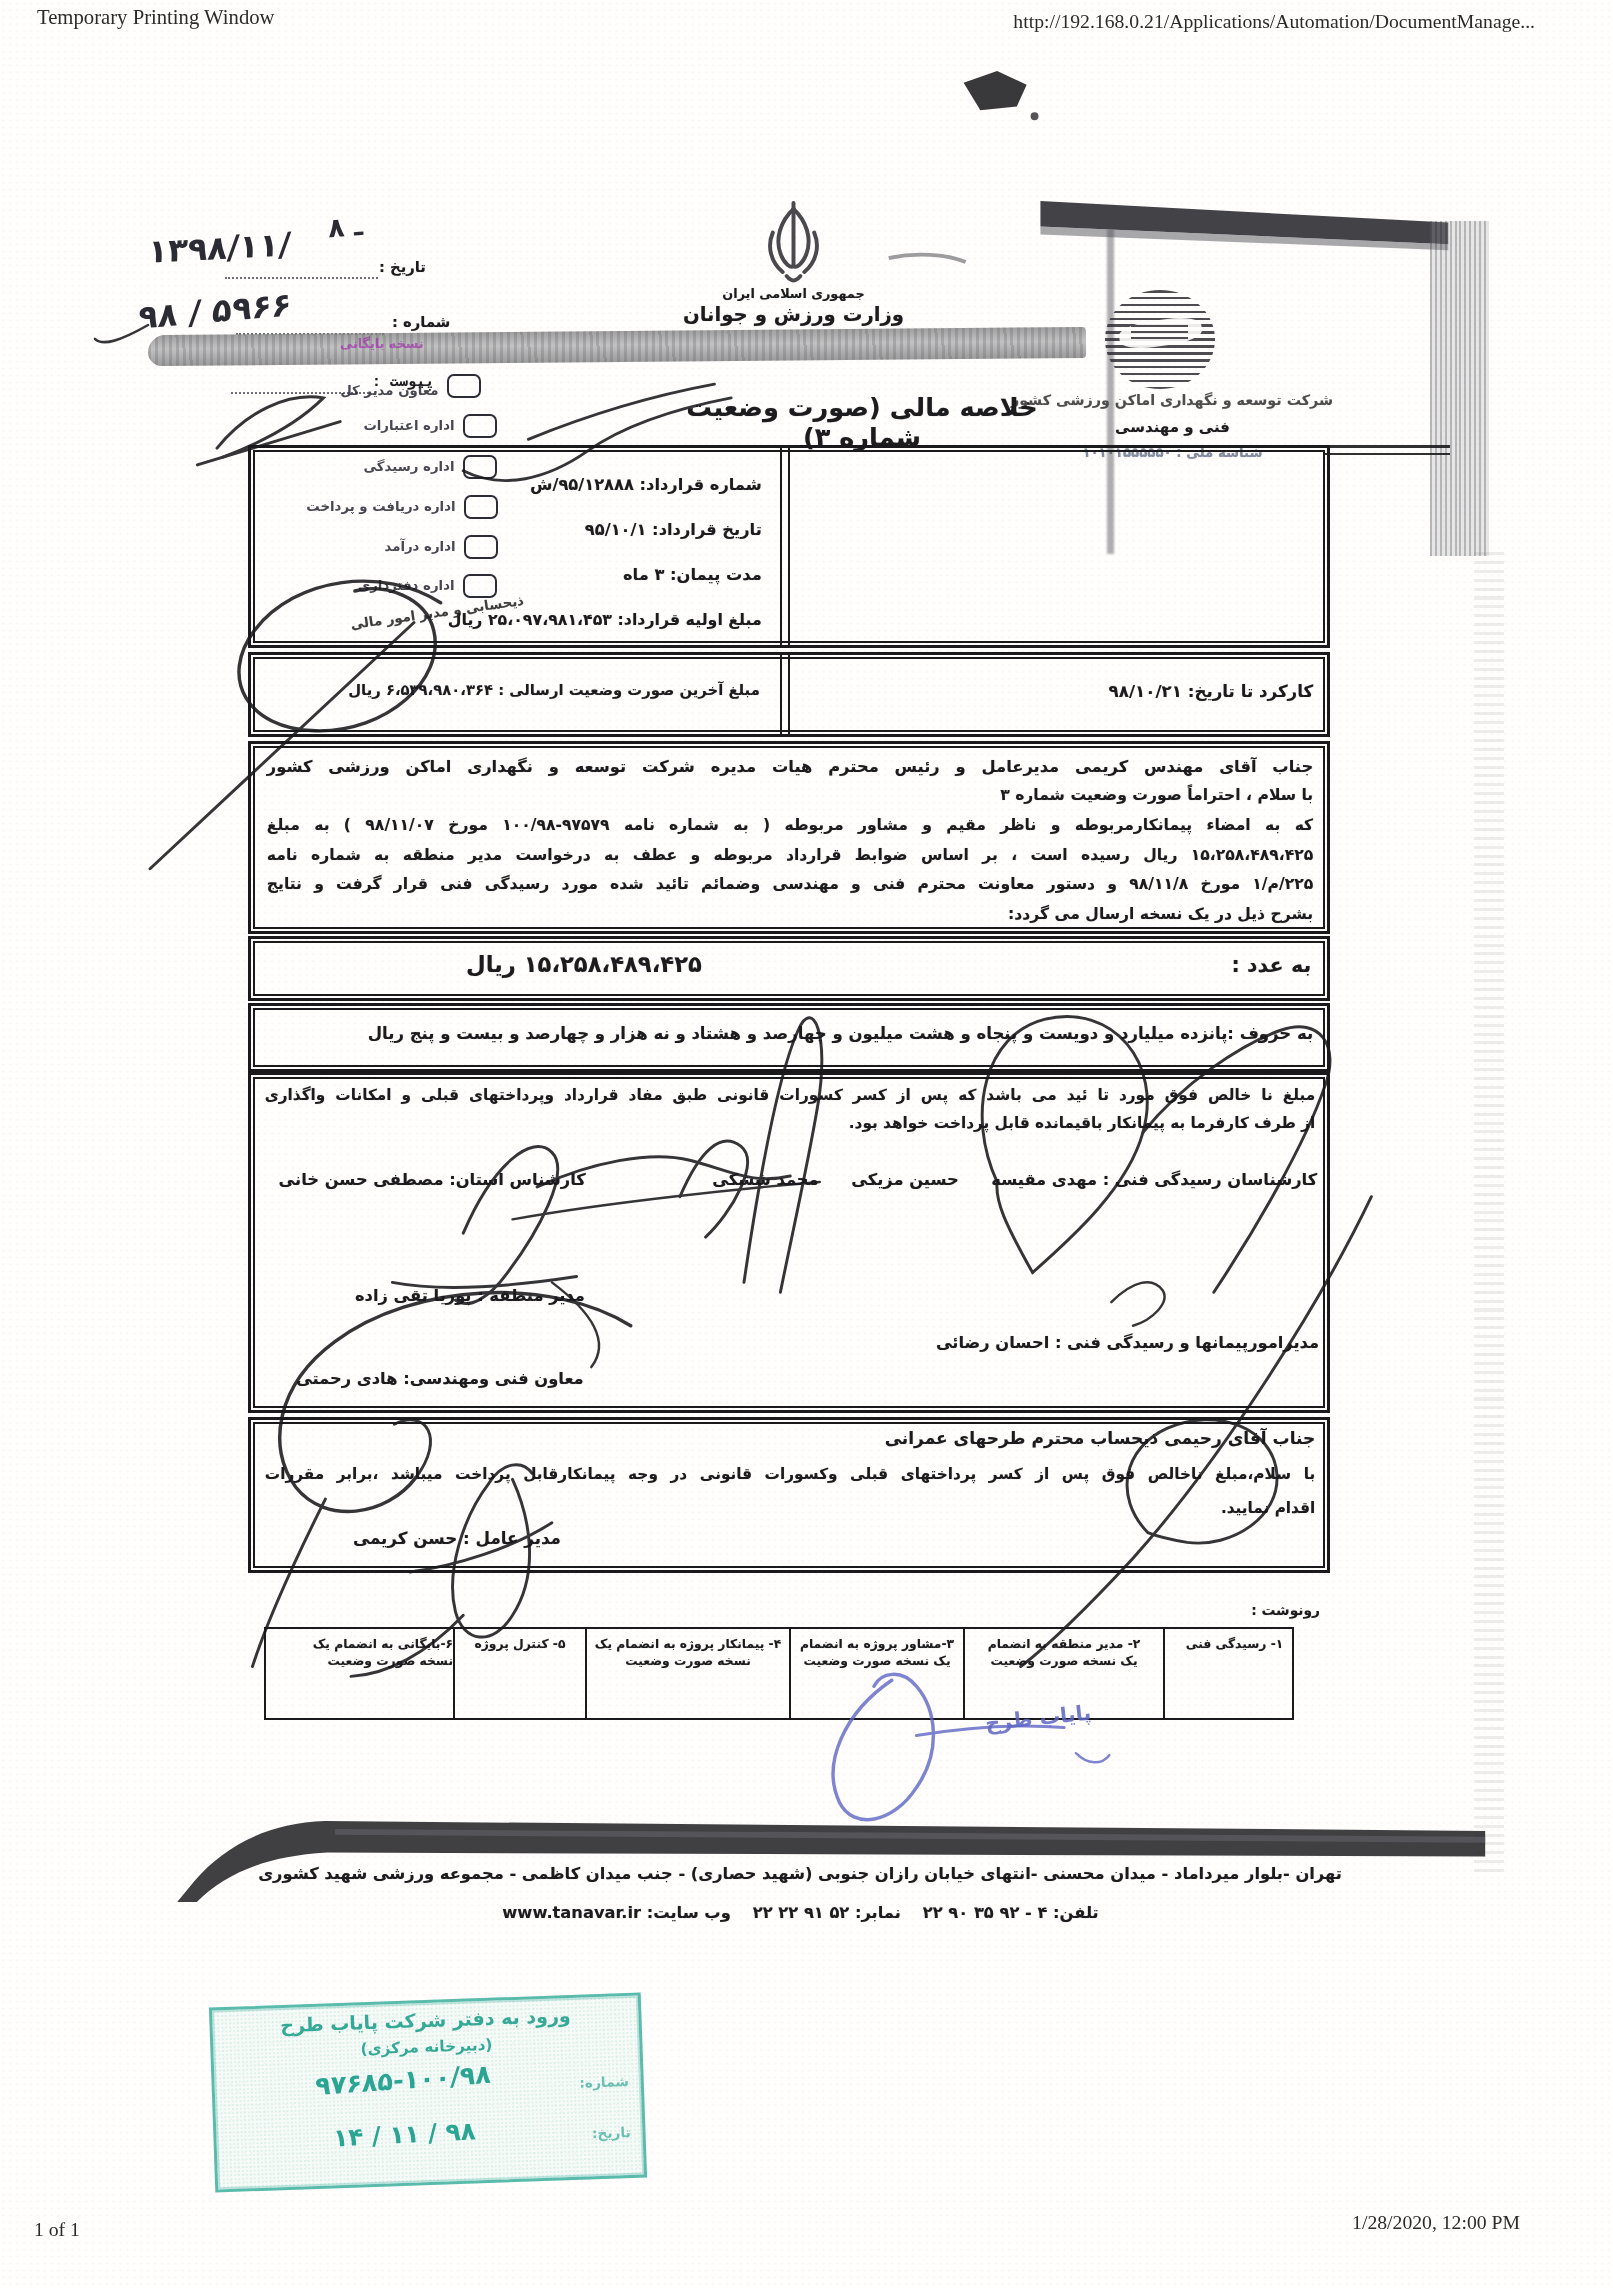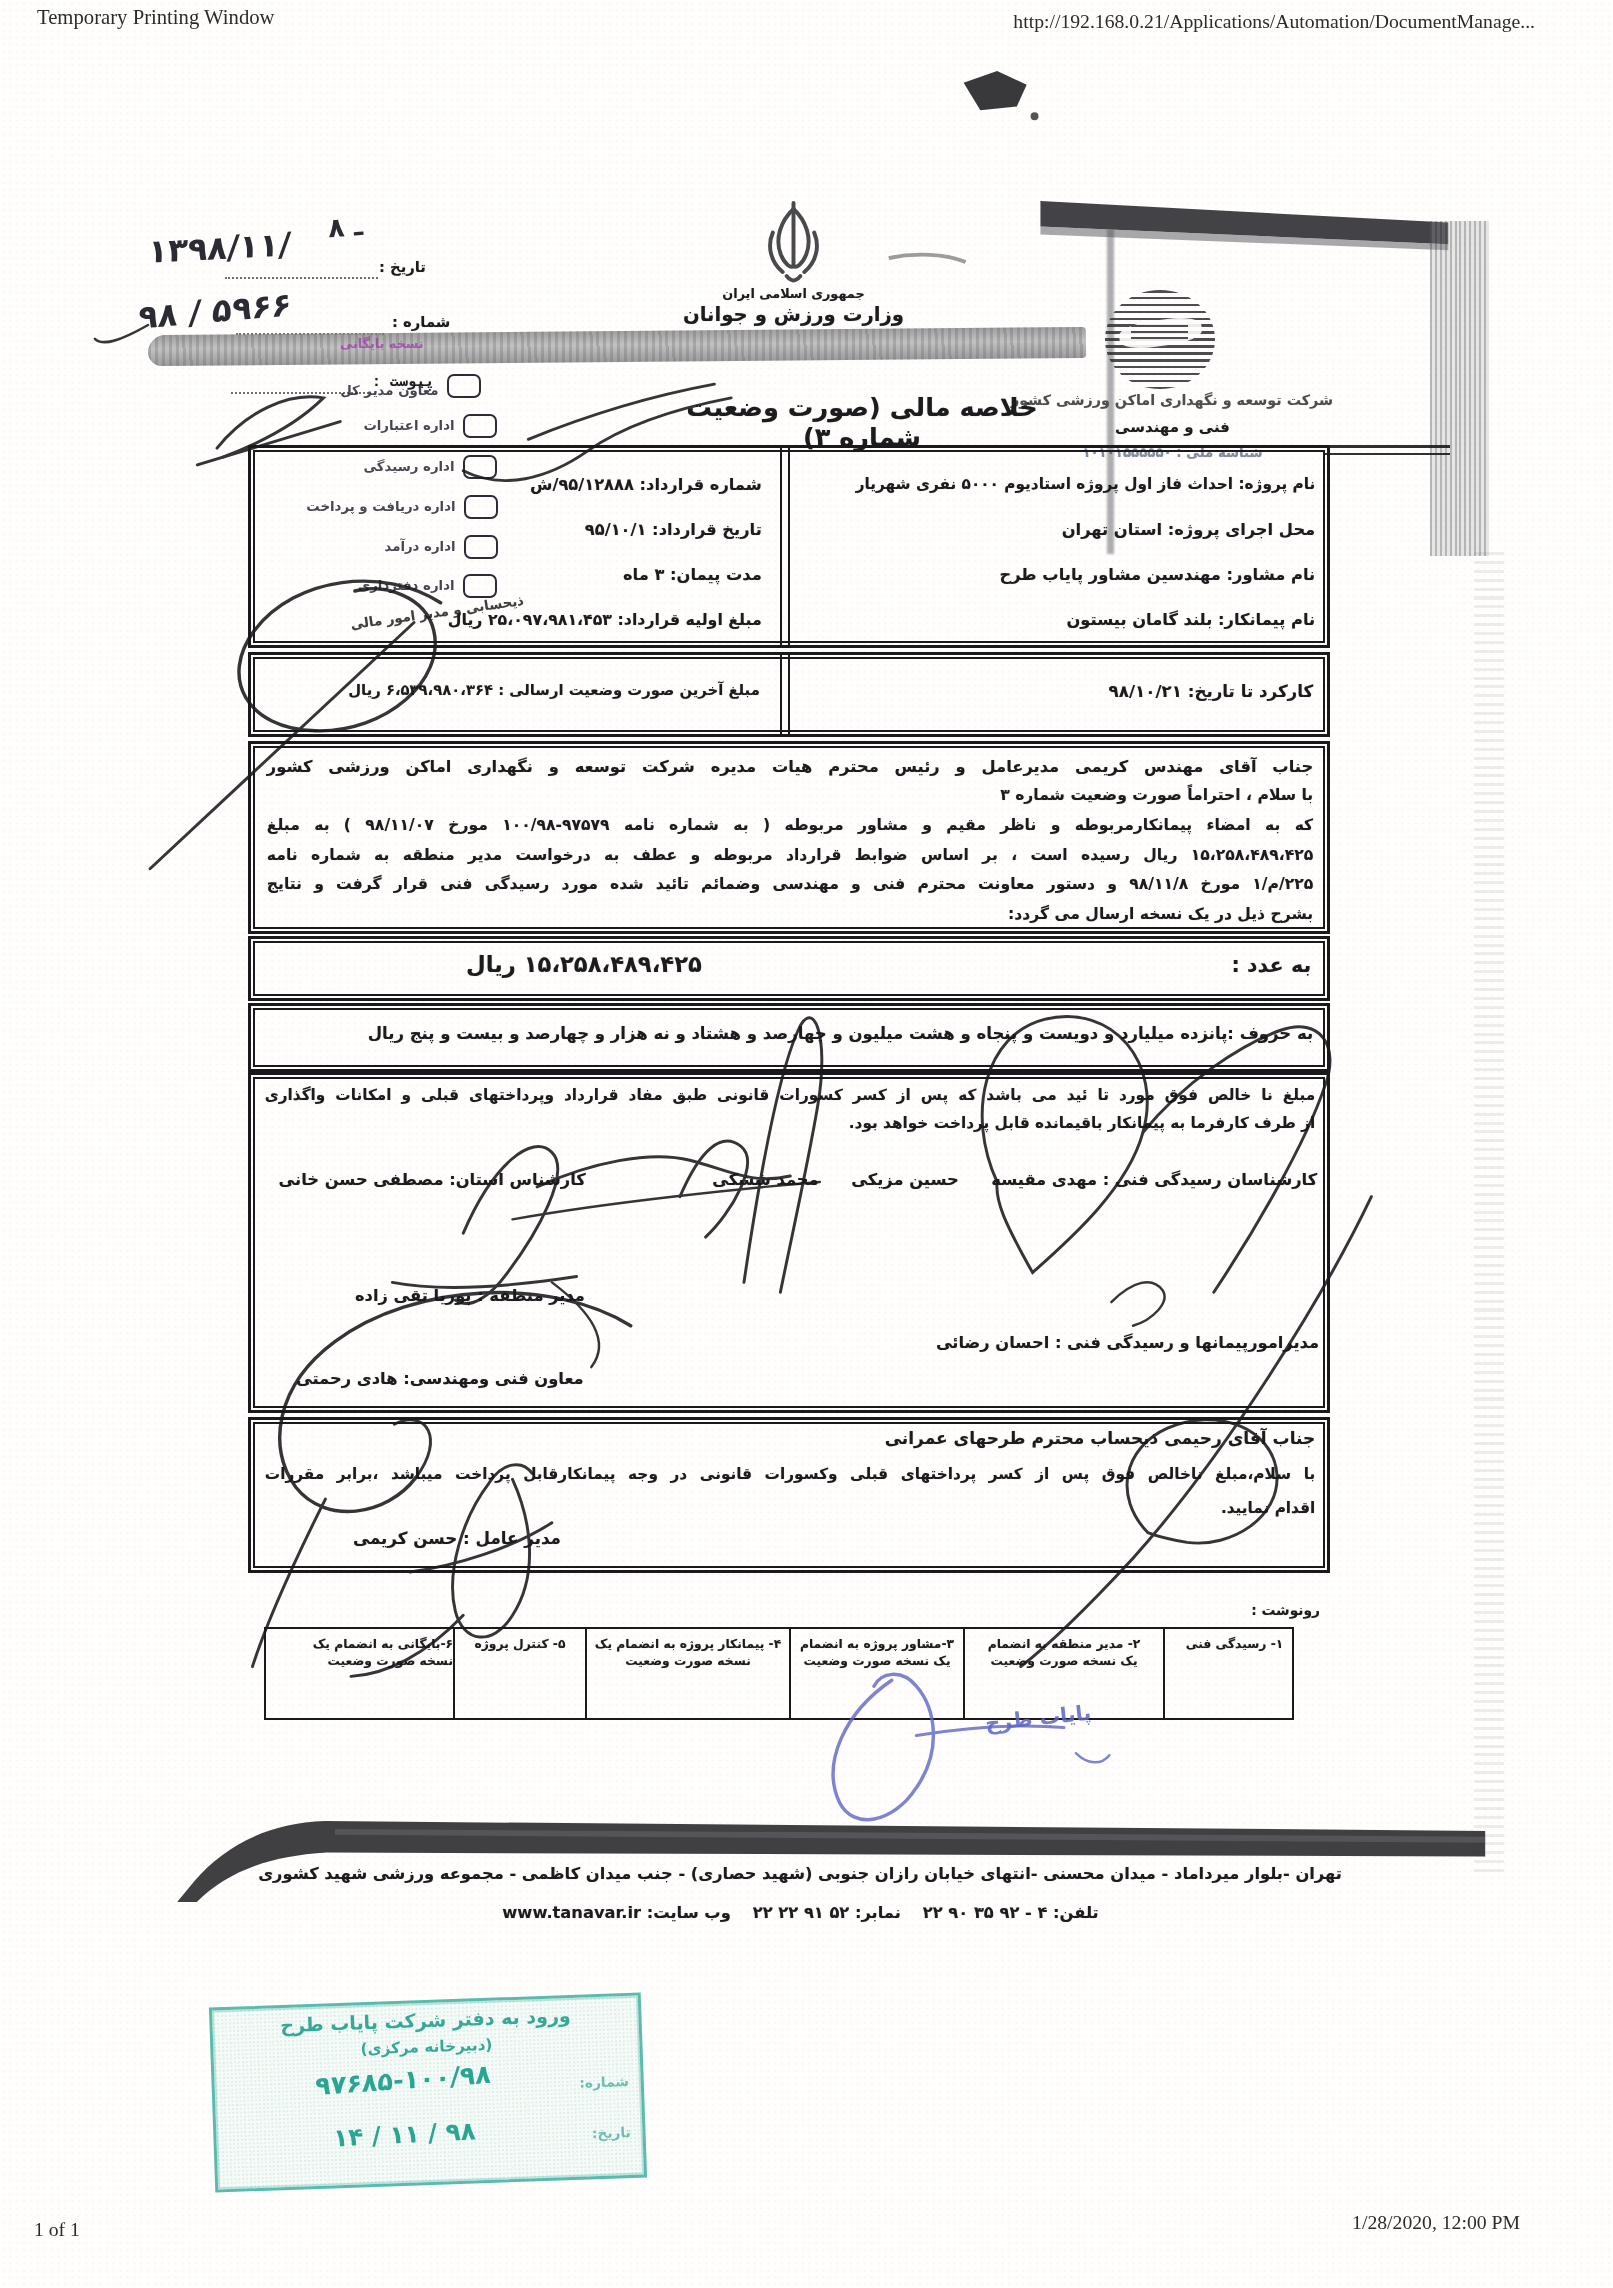--- a/index.html
+++ b/index.html
@@ -141,26 +141,20 @@
       <span class="chk-lbl">اداره درآمد</span>
     </div>
   <div class="chk-item" style="left:330px;top:574px;width:167px;">
       <span class="cbx"></span>
       <span class="chk-lbl">اداره دفترداری</span>
     </div>
   <div class="abs fa" style="left:264px;top:611px;width:261px;font-size:13.3px;transform:rotate(-8deg);opacity:.85;z-index:2;">ذیحسابی و مدیر امور مالی</div>
 
   <div class="dbox" style="left:248px;top:445px;width:1076px;height:197px;">
     <div class="vdiv" style="left:529px;"></div>
-    <div class="abs" style="right:11.8px;top:13.8px;width:522px;">
-      <div class="cell-line fa right" style="font-size:15.3px;line-height:45px;">نام پروژه: احداث فاز اول پروژه استادیوم ۵۰۰۰ نفری شهریار</div>
-      <div class="cell-line fa right" style="font-size:16.3px;line-height:45px;">محل اجرای پروژه:  استان تهران</div>
-      <div class="cell-line fa right" style="font-size:16.3px;line-height:45px;">نام مشاور:  مهندسین مشاور پایاب طرح</div>
-      <div class="cell-line fa right" style="font-size:16.3px;line-height:45px;">نام پیمانکار: بلند گامان بیستون</div>
-    </div>
     <div class="abs" style="left:13.8px;top:13.8px;width:497px;">
       <div class="cell-line fa right" style="font-size:16.3px;line-height:45px;">شماره قرارداد: ۹۵/۱۲۸۸۸/ش</div>
       <div class="cell-line fa right" style="font-size:16.3px;line-height:45px;">تاریخ قرارداد: ۹۵/۱۰/۱</div>
       <div class="cell-line fa right" style="font-size:16.3px;line-height:45px;">مدت پیمان: ۳ ماه</div>
       <div class="cell-line fa right" style="font-size:15.8px;line-height:45px;">مبلغ اولیه قرارداد: ⁦۲۵،۰۹۷،۹۸۱،۴۵۳⁩ ریال</div>
     </div>
   </div>
 
   <div class="dbox" style="left:248px;top:652px;width:1076px;height:79px;">
     <div class="vdiv" style="left:529px;"></div>

